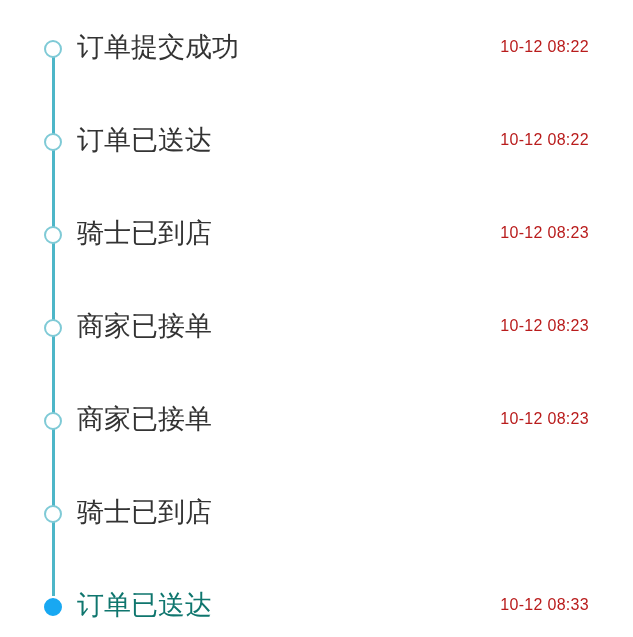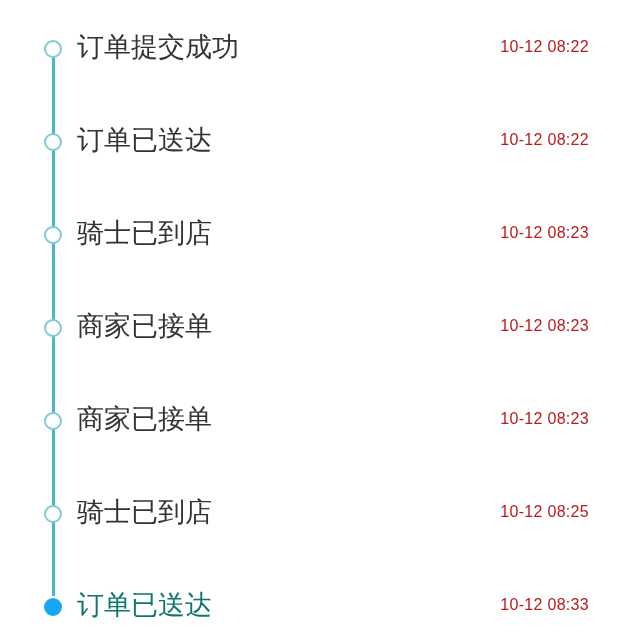--- a/index.html
+++ b/index.html
@@ -47,21 +47,20 @@
 
   <div class="step" style="top:401px">
     <span class="dot"></span>
     <span class="label">商家已接单</span>
     <span class="time">10-12 08:23</span>
   </div>
 
   <div class="step" style="top:494px">
     <span class="dot"></span>
     <span class="label">骑士已到店</span>
-    <span class="time">10-12 08:25</span>
   </div>
 
   <div class="step" style="top:587px">
     <span class="dot active"></span>
     <span class="label active">订单已送达</span>
     <span class="time">10-12 08:33</span>
   </div>
 </div>
 
 </body></html>

